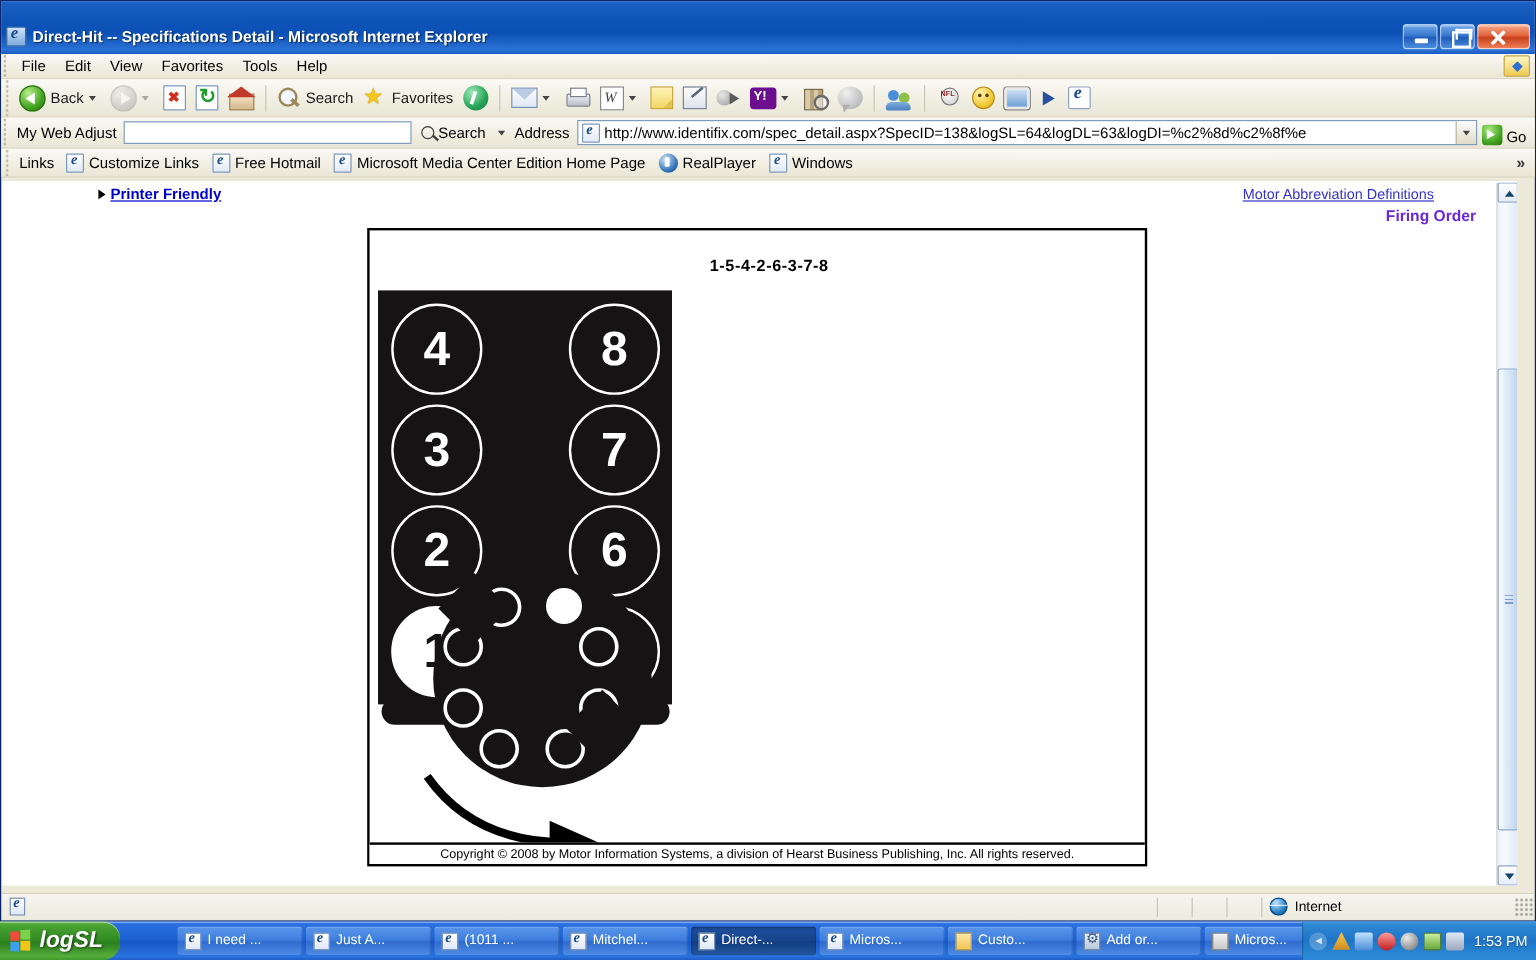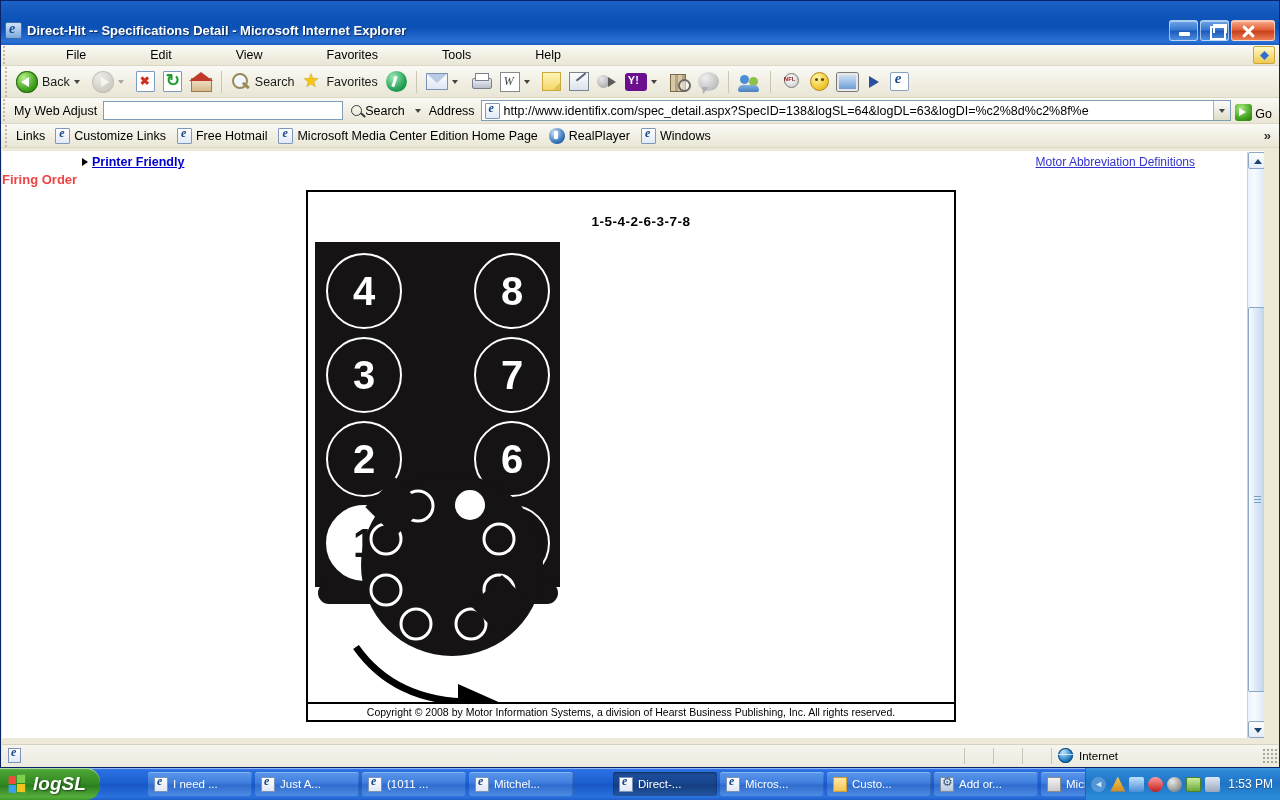--- a/index.html
+++ b/index.html
@@ -77,21 +77,21 @@
   .bar {
     background: linear-gradient(180deg,#faf9f5 0%,#f1efe2 55%,#e9e6d6 100%);
     display: flex; align-items: center; position: relative;
     border-bottom: 1px solid #dcd8c4;
   }
   .grip {
     width: 7px; height: 100%; flex: 0 0 auto; margin-right: 2px;
     background-image: radial-gradient(circle at 3px 2px, #b7b2a0 1px, transparent 1.2px);
     background-size: 7px 4px; opacity: .85;
   }
-  .menubar { height: 21px; font-size: 12.5px; gap: 48px; }
+  .menubar { height: 21px; font-size: 12.5px; }
   .menubar .mi { padding: 2px 8px; color: #000; cursor: default; }
   .menu-right {
     position:absolute; right:4px; top:1px; width:22px; height:18px;
     background: linear-gradient(180deg,#fff8c8,#f0c94e); border:1px solid #c9a43a; border-radius:2px;
   }
   .menu-right::after{
     content:""; position:absolute; left:6px; top:4px; width:9px; height:9px;
     background:#2e6fd0; clip-path: polygon(50% 0,100% 50%,50% 100%,0 50%);
   }
 
@@ -262,22 +262,22 @@
   .pf-tri { width:0;height:0;border-top:4px solid transparent;border-bottom:4px solid transparent;border-left:6px solid #000; }
   .pf-link {
     color:#0000cc; font-weight:bold; font-size:12.5px; text-decoration:underline; white-space:nowrap;
   }
   .motor-link {
     position:absolute; right:52px; top:3px; color:#3333cc; font-size:12px;
     text-decoration:underline; white-space:nowrap;
   }
 
   .firing-title {
-    position:absolute; left:0; right:17px; top:20px; text-align:left;
-    font-weight:bold; font-size:13px; color:#ef4444;
+    position:absolute; left:0; right:17px; top:20px; text-align:right;
+    font-weight:bold; font-size:13px; color:#6d28d9;
   }
 
   .diagram-box {
     position:absolute; left:304px; top:38px; width:650px; height:532px;
     background:#fff; border:2px solid #000;
   }
   .firing-seq {
     position:absolute; left:0; right:0; top:22px; text-align:center;
     font-weight:bold; font-size:13.5px; letter-spacing:.5px; color:#000;padding-left:20px;
   }
@@ -370,21 +370,20 @@
   .tasks { display:flex; align-items:center; gap:3px; margin-left:8px; flex:1 1 auto; overflow:hidden;padding-left:40px; }
   .task {
     display:flex; align-items:center; gap:5px; height:24px; min-width:104px; max-width:104px;
     padding:0 6px; border-radius:3px; color:#fff; font-size:11.5px; white-space:nowrap; overflow:hidden;
     background: linear-gradient(180deg,#5b96ea 0%,#3f7fdf 45%,#2f6ccd 55%,#4e8ce4 100%);
     box-shadow: inset 0 1px 0 rgba(255,255,255,.3), inset -1px 0 0 rgba(0,0,0,.15);
   }
   .task.active {
     background: linear-gradient(180deg,#1d4f9e 0%,#17458e 45%,#133d80 55%,#24579f 100%);
     box-shadow: inset 0 1px 2px rgba(0,0,0,.45);
-    margin-left: 37px;
   }
   .task-ico { width:14px;height:15px; flex:0 0 auto; position:relative;
     background:linear-gradient(180deg,#fff,#dfe8f5); border:1px solid #7b93b8; }
   .task-ico::after{ content:"e"; position:absolute; left:2px; top:-4px; font-family:"Liberation Serif",serif;
     font-style:italic; font-weight:bold; font-size:12px; color:#1c4b8b; }
   .task-ico.folder { background:linear-gradient(180deg,#ffe9a8,#f3c451); border-color:#c9a13a; }
   .task-ico.folder::after{ content:""; }
   .task-ico.gear { background:linear-gradient(180deg,#e8f0fb,#b9c8dc); border-color:#7b8da3; }
   .task-ico.gear::after{ content:"\2699"; left:1px; top:-3px; font-size:12px; color:#3a5a80; font-style:normal; font-family:"DejaVu Sans", sans-serif; }
   .task-ico.cd { background:linear-gradient(180deg,#f3f3f3,#c9c9c9); border-color:#8a8a8a; }

